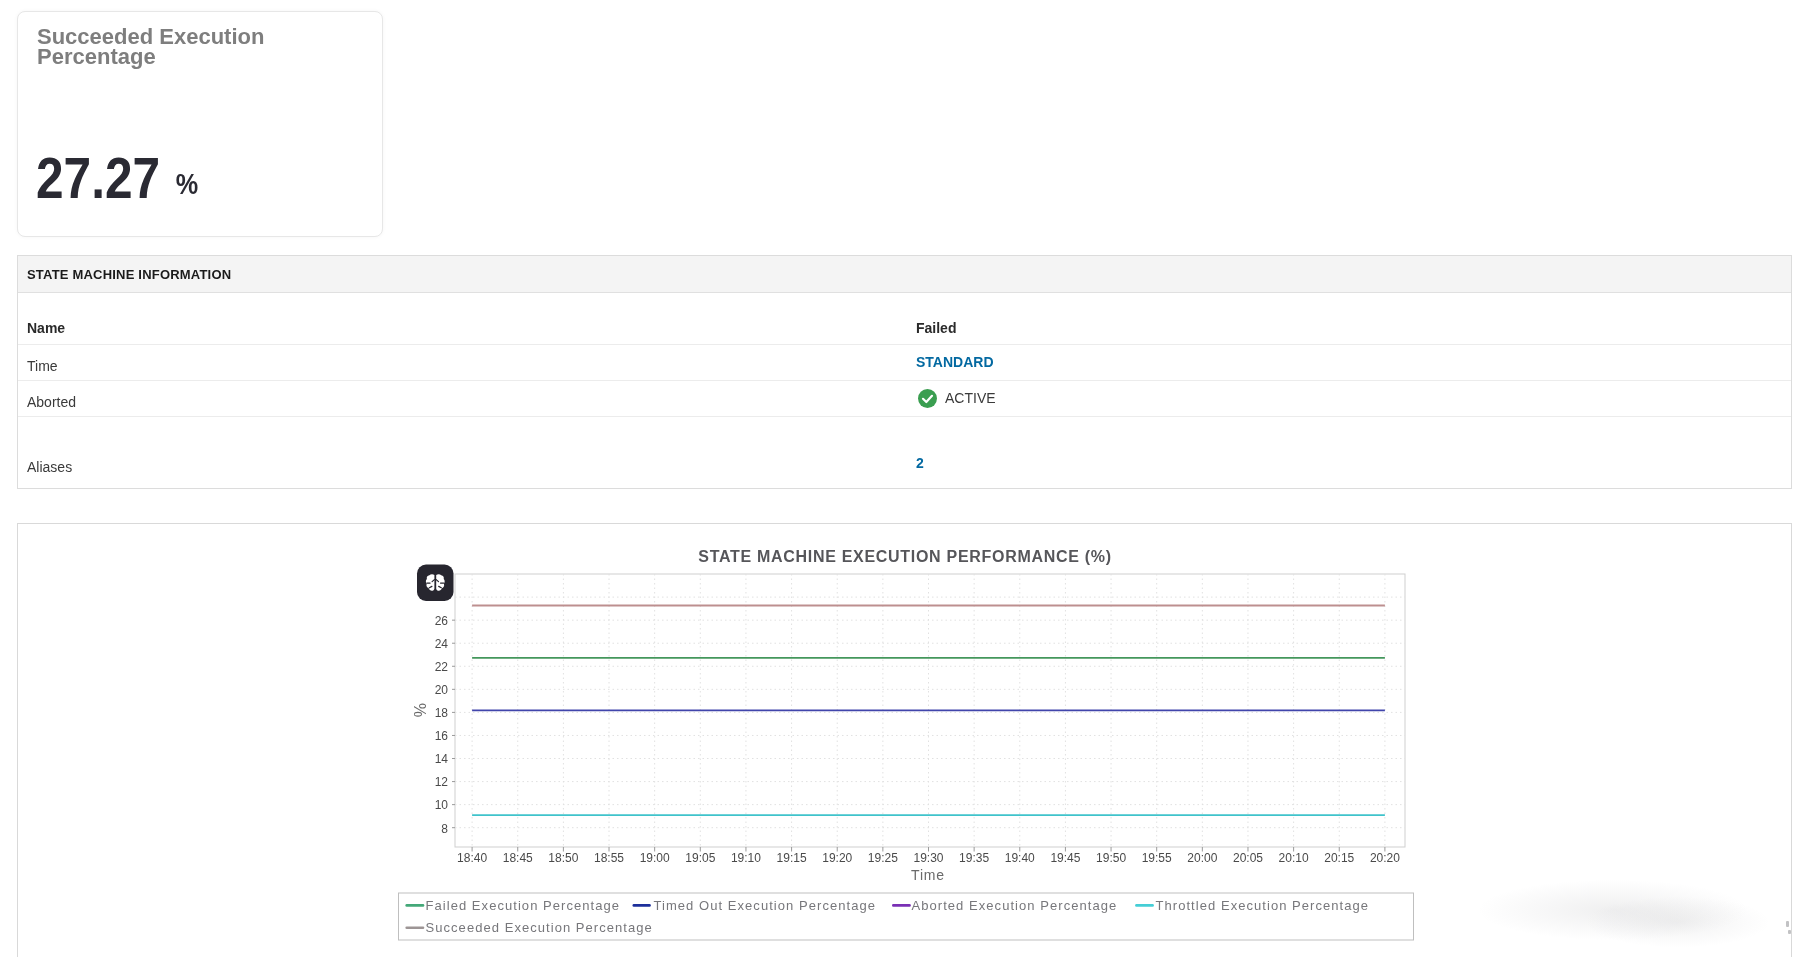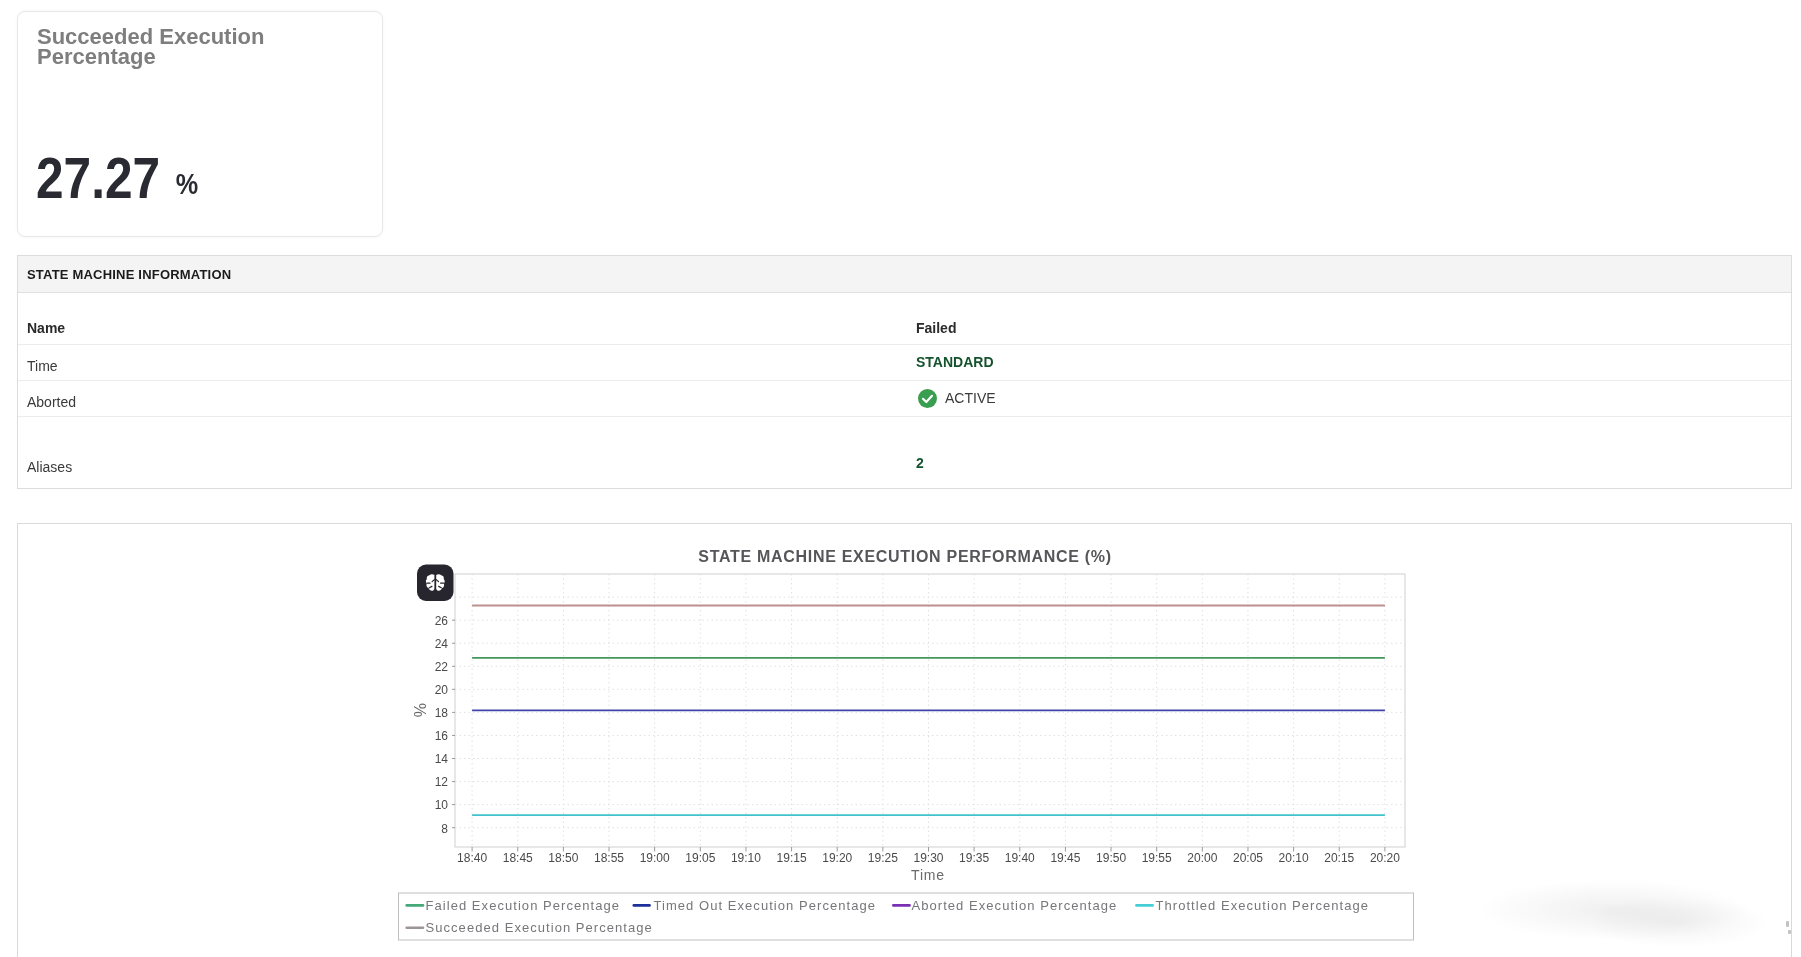--- a/index.html
+++ b/index.html
@@ -21,21 +21,21 @@
   .trow{position:absolute;left:0;right:0;border-bottom:1px solid #ececec;}
   .trow .c1{position:absolute;left:9px;bottom:0;top:8px;display:flex;align-items:center;}
   .trow .c2{position:absolute;left:898px;bottom:0;top:0;display:flex;align-items:center;}
   .thead{top:37px;height:51px;font-size:14px;font-weight:bold;color:#2a2a2a;}
   .thead .c1,.thead .c2{align-items:flex-end;padding-bottom:8px;}
   .r1{top:88px;height:36px;}
   .r2{top:124px;height:36px;}
   .r3{top:160px;height:35px;}
   .r4{top:195px;height:24px;border-bottom:none;}
   .r1,.r2,.r3,.r4{font-size:14px;color:#3a3a3a;}
-  .bold{font-weight:bold;color:#14532d;}
+  .bold{font-weight:bold;color:#0369a1;}
 
   .panel3{position:absolute;left:17px;top:523px;width:1773px;height:458px;background:#fff;
         border:1px solid #d9d9d9;}
   .smudge{position:absolute;left:1425px;top:868px;width:376px;height:84px;
         background:radial-gradient(ellipse 50% 50% at 50% 50%, rgba(125,125,130,0.12), rgba(125,125,130,0) 72%);}
   .smudge2{position:absolute;left:1555px;top:888px;width:246px;height:68px;
         background:radial-gradient(ellipse 50% 50% at 50% 50%, rgba(125,125,130,0.10), rgba(125,125,130,0) 75%);}
   .speck{position:absolute;width:3px;height:6px;background:#8f8f93;opacity:0.55;border-radius:1px;}
 </style>
 </head>

